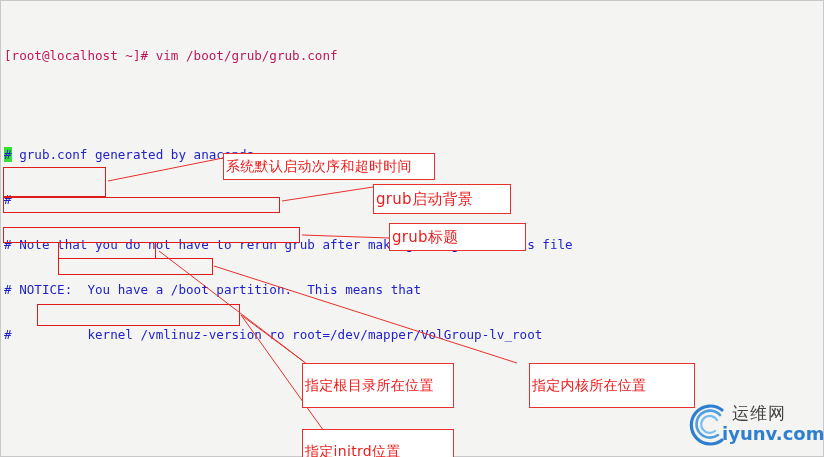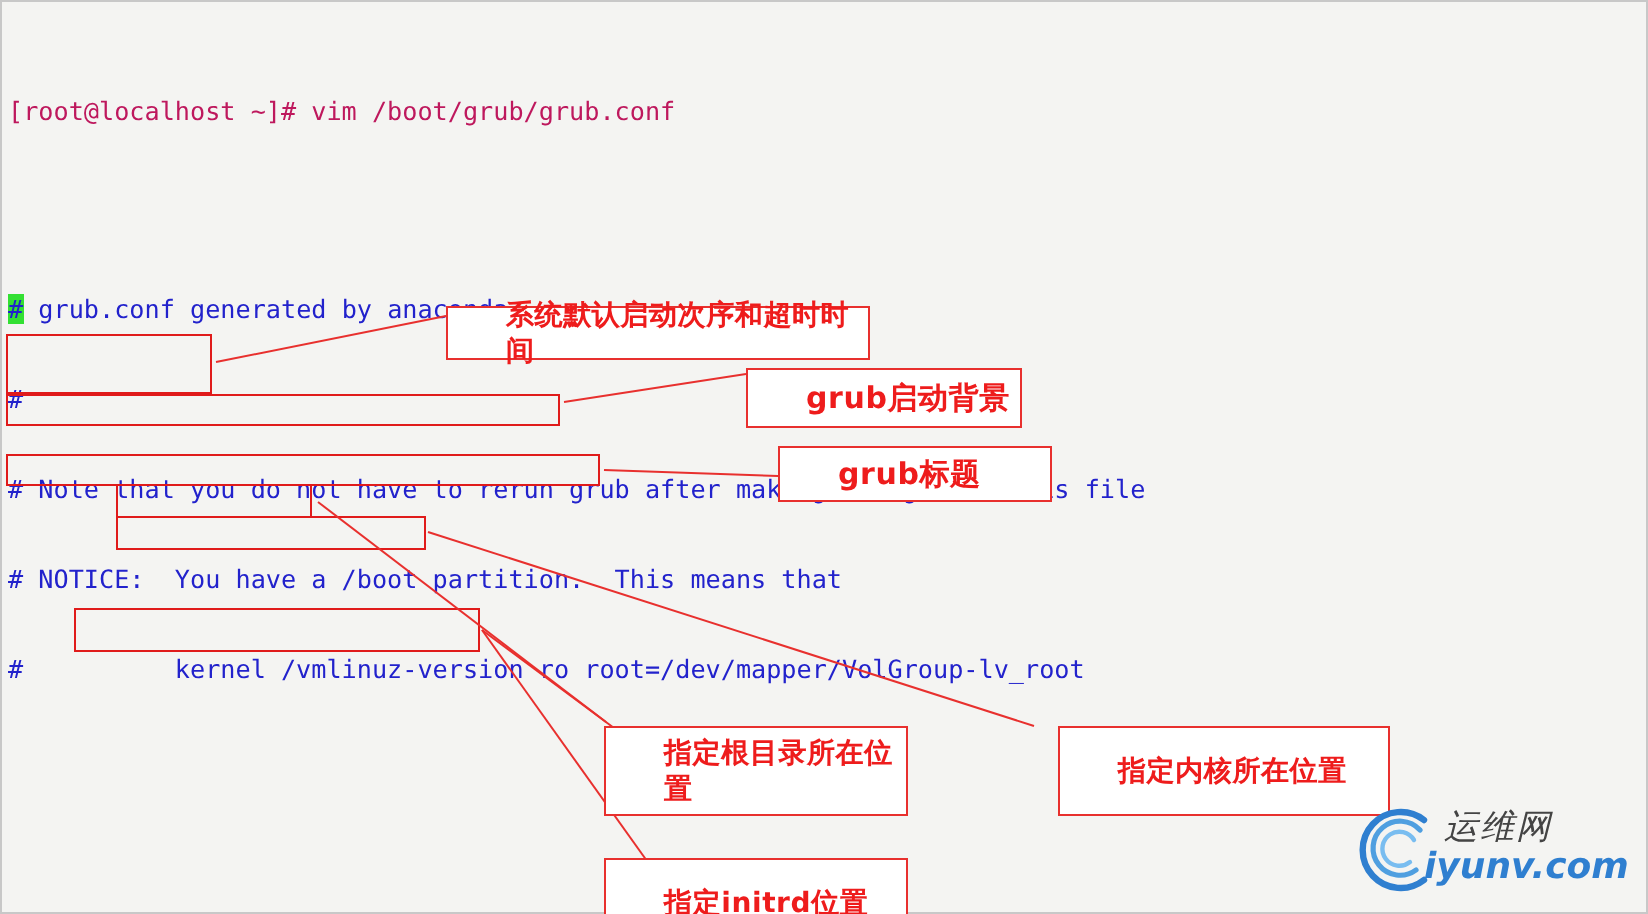--- a/index.html
+++ b/index.html
@@ -39,35 +39,35 @@
     box-sizing:border-box;
     background:transparent;
   }
   .cbox{
     position:absolute;
     border:1.5px solid #e8302e;
     box-sizing:border-box;
     background:#ffffff;
     color:#ee1c1c;
     font-family:"DejaVu Sans","Liberation Sans",sans-serif;
-    font-weight:bold;
+    font-weight:normal;
     display:flex;align-items:center;
-    padding-left:29px;
+    padding-left:2px;
     font-size:14px;
     letter-spacing:0.3px;
   }
   svg.leaders{
     position:absolute;left:0;top:0;width:824px;height:457px;
     pointer-events:none;
   }
 
   
   #logo{
-    position:absolute;right:23px;bottom:4px;
-    width:126px;height:52px;font-style:italic;
+    position:absolute;right:13px;bottom:4px;
+    width:126px;height:52px;
   }
   #logo .lg-text{
     position:absolute;left:48px;top:2px;
     font-family:"DejaVu Sans","Liberation Sans",sans-serif;
     font-size:17px;color:#444;font-weight:normal;
     letter-spacing:1px;
   }
   #logo .lg-dom{
     position:absolute;left:38px;top:23px;
     font-family:"DejaVu Sans","Liberation Sans",sans-serif;

